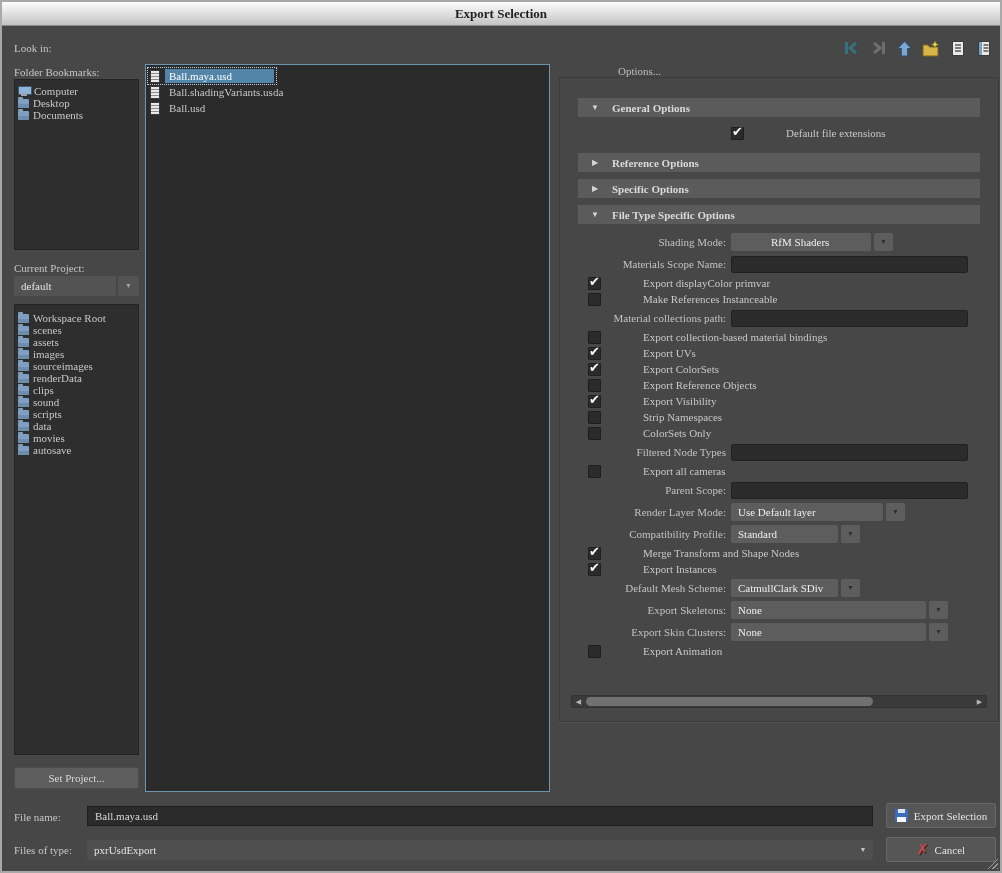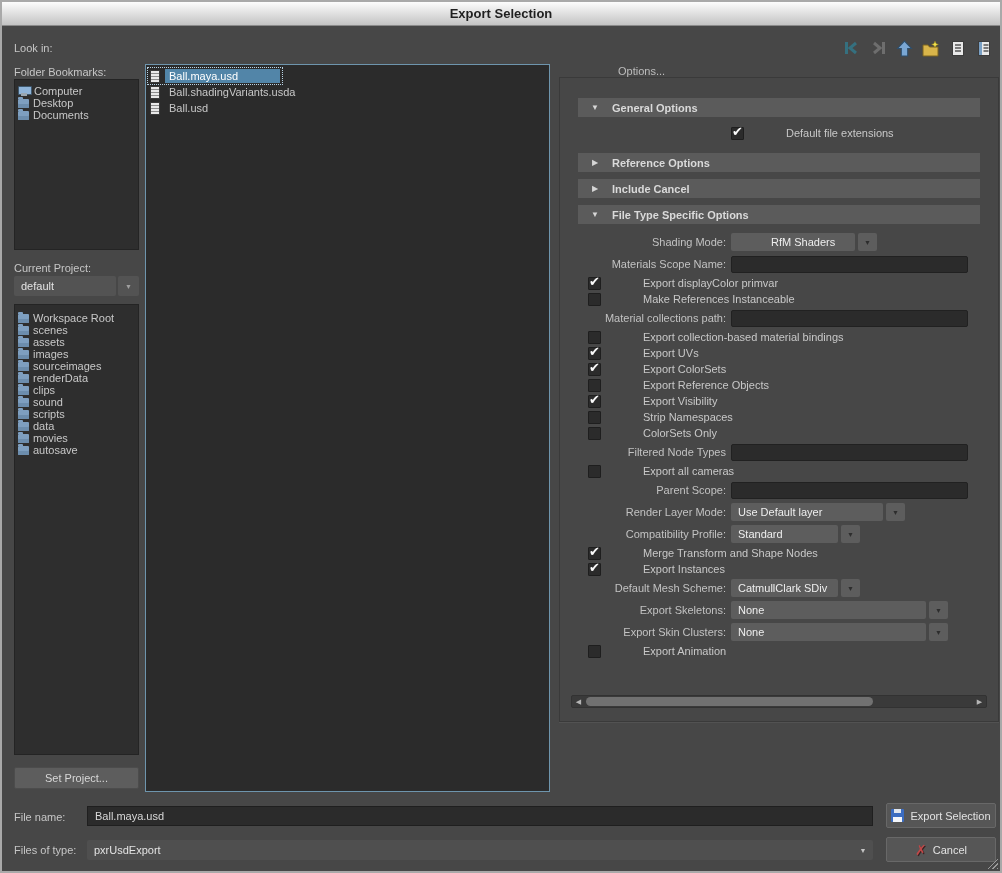--- a/index.html
+++ b/index.html
@@ -1,18 +1,18 @@
 <!DOCTYPE html>
 <html><head>
 <meta charset="utf-8">
 <style>
   * { margin:0; padding:0; box-sizing:border-box; }
   html,body { width:1002px; height:873px; }
   body { font-family:"Liberation Sans","DejaVu Sans",sans-serif; font-size:11px; color:#c8c8c8; background:#9b9b9b; }
-  .window { position:relative; width:1002px; height:873px; border:2px solid #a9a9a9; background:#474747; overflow:hidden; }
+  .window { position:relative; width:1002px; height:873px; border:2px solid #a9a9a9; background:#474747; overflow:hidden;font-family:Liberation Serif, serif; }
   .titlebar { height:24px; background:linear-gradient(#fdfdfd,#c3c3c3); border-bottom:1px solid #8a8a8a; display:flex; align-items:center; justify-content:center; }
   .titlebar span { font-size:13px; font-weight:bold; color:#1f1f1f; }
 
   .lbl { color:#c6c6c6; }
 
   
   .lookin-label { position:absolute; left:12px; top:40px; }
   .lookin-combo { position:absolute; left:85px; top:35px; width:748px; height:21px; background:#2b2b2b; border:1px solid #1f1f1f; display:flex; align-items:center; }
   .lookin-combo .path { margin-left:8px; color:#d2d2d2; }
   .combo-arrow-btn { margin-left:auto; width:16px; height:100%; background:#4c4c4c; border-left:1px solid #333; display:flex; align-items:center; justify-content:center; font-size:7px; color:#c0c0c0; }
@@ -238,30 +238,30 @@
             </span>
             <span class="cb-label">Default file extensions</span>
           </div>
         </div>
       <div class="acc-header">
         <span class="acc-arrow">▶</span>
         <span class="acc-title">Reference Options</span>
       </div>
       <div class="acc-header">
         <span class="acc-arrow">▶</span>
-        <span class="acc-title">Include Cancel</span>
+        <span class="acc-title">Specific Options</span>
       </div>
       <div class="acc-header">
         <span class="acc-arrow">▼</span>
         <span class="acc-title">File Type Specific Options</span>
       </div>
       <div id="ftso-rows">
           <div class="opt-row field">
             <span class="opt-label">Shading Mode:</span>
-            <div class="dd-value" style="width: 124px; padding-left: 40px;">RfM Shaders</div>
+            <div class="dd-value" style="width: 140px; padding-left: 40px;">RfM Shaders</div>
             <span class="dd-arrow-btn">
               <span class="dd-tri">▼</span>
             </span>
           </div>
           <div class="opt-row field">
             <span class="opt-label">Materials Scope Name:</span>
             <div class="text-input"></div>
           </div>
           <div class="opt-row cb">
             <span class="checkbox checked">

